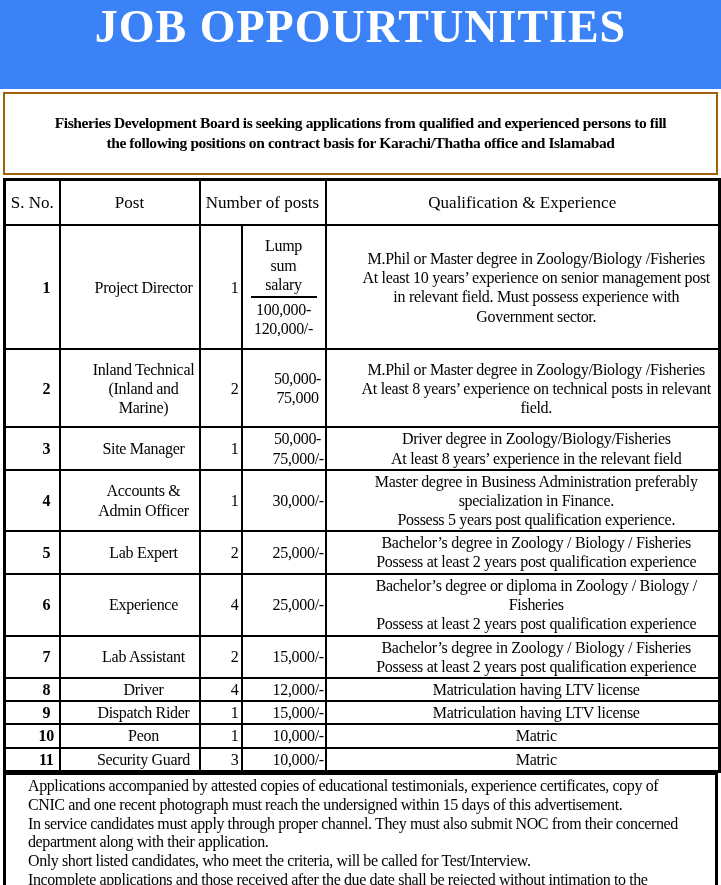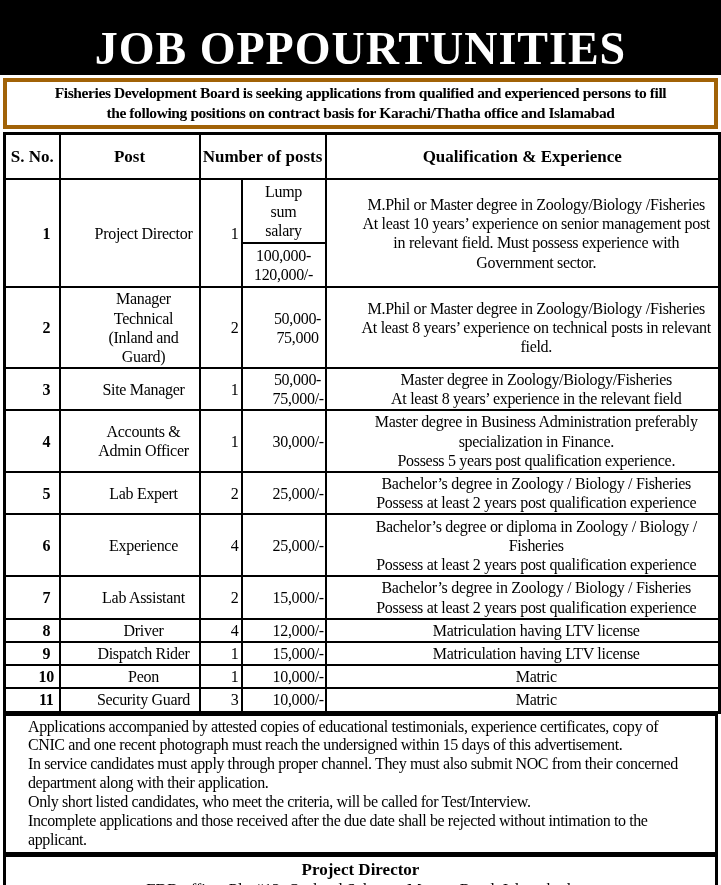--- a/index.html
+++ b/index.html
@@ -7,40 +7,40 @@
   body {
     width: 721px;
     background: #ffffff;
     color: #000000;
     font-family: "Liberation Serif", "DejaVu Serif", serif;
   }
   .ad { width: 721px; }
 
   
   .title-band {
-    background: #000000;
-    height: 75px;
+    background: #3b82f6;
+    height: 89px;
     display: flex;
-    align-items: flex-end;
+    align-items: flex-start;
     justify-content: center;
   }
   .title-band h1 {
     margin: 0;
     color: #ffffff;
     font-size: 46px;
     font-weight: bold;
     letter-spacing: 1px;
     white-space: nowrap;
   }
 
   
   .intro-box {
     margin: 3px 3px 3px 3px;
-    border: 4px solid #a16207;
-    padding: 1px 4px;
+    border: 2px solid #a16207;
+    padding: 19px 4px;
     text-align: center;
     font-weight: bold;
     font-size: 15.5px;
     letter-spacing: -0.4px;
     line-height: 1.32;
   }
   .intro-box .line { display: block; }
 
   
   table.jobs {
@@ -50,36 +50,36 @@
     border: 3px solid #000000;
     table-layout: fixed;
   }
   table.jobs th, table.jobs td {
     border: 2px solid #000000;
     padding: 1px 2px;
     vertical-align: middle;
   }
   table.jobs th {
     font-size: 17px;
-    font-weight: bold;
+    font-weight: normal;
     text-align: center;
   }
   thead tr { height: 46px; }
   table.jobs td {
     font-size: 16px;
     letter-spacing: -0.3px;
     line-height: 1.2;
     text-align: center;
     padding-left: 30px;
   }
   td.c-sno { font-weight: bold; }
   td.c-post { padding: 1px 14px; }
   td.c-qual { padding: 1px 4px; }
   td.c-salary { padding: 1px 3px; }
-  td.c-salary.split { padding: 0; vertical-align: top; }
+  td.c-salary.split { padding: 8px; vertical-align: top; }
   .salary-label {
     border-bottom: 2px solid #000000;
     min-height: 58px;
     display: flex;
     align-items: center;
     justify-content: center;
     padding: 2px 14px;
     text-align: center;
   }
   .salary-value { padding: 2px 3px; text-align: center; }
@@ -159,35 +159,35 @@
             <div class="salary-label">Lump sum salary</div>
             <div class="salary-value">100,000-120,000/-</div>
           </td>
           <td class="c-qual">
             <div>M.Phil or Master degree in Zoology/Biology /Fisheries</div>
             <div>At least 10 years’ experience on senior management post in relevant field. Must possess experience with Government sector.</div>
           </td>
         </tr>
         <tr>
           <td class="c-sno">2</td>
-          <td class="c-post">Manager Technical (Inland and Guard)</td>
+          <td class="c-post">Inland Technical (Inland and Marine)</td>
           <td class="c-count">2</td>
           <td class="c-salary">50,000-75,000</td>
           <td class="c-qual">
             <div>M.Phil or Master degree in Zoology/Biology /Fisheries</div>
             <div>At least 8 years’ experience on technical posts in relevant field.</div>
           </td>
         </tr>
         <tr>
           <td class="c-sno">3</td>
           <td class="c-post">Site Manager</td>
           <td class="c-count">1</td>
           <td class="c-salary">50,000-75,000/-</td>
           <td class="c-qual">
-            <div>Master degree in Zoology/Biology/Fisheries</div>
+            <div>Driver degree in Zoology/Biology/Fisheries</div>
             <div>At least 8 years’ experience in the relevant field</div>
           </td>
         </tr>
         <tr>
           <td class="c-sno">4</td>
           <td class="c-post">Accounts &amp; Admin Officer</td>
           <td class="c-count">1</td>
           <td class="c-salary">30,000/-</td>
           <td class="c-qual">
             <div>Master degree in Business Administration preferably specialization in Finance.</div>

